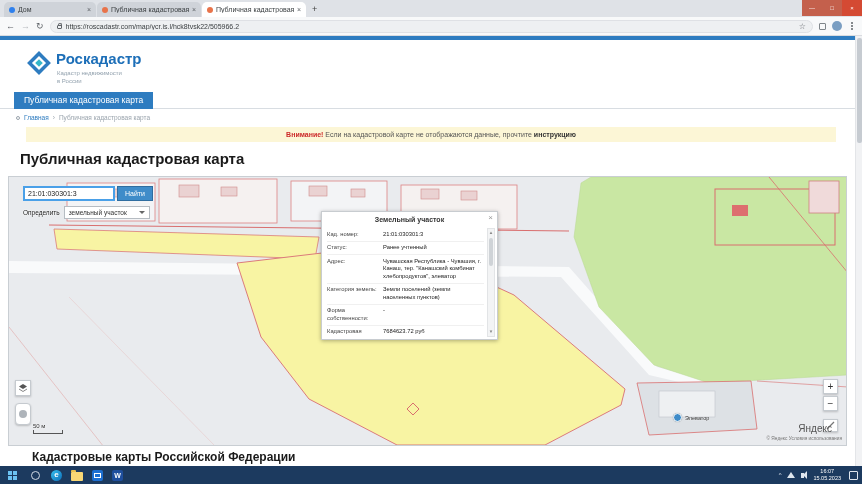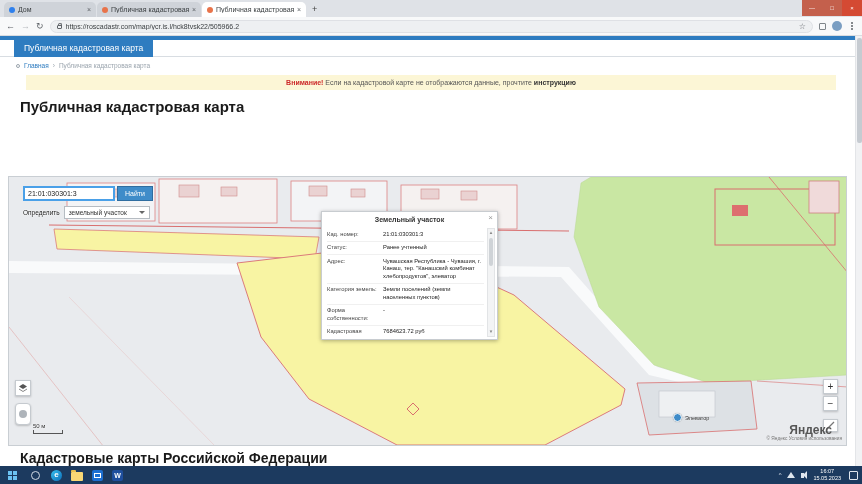--- a/index.html
+++ b/index.html
@@ -50,21 +50,21 @@
 
   .crumbs{display:flex;align-items:center;gap:4px;font-size:6.5px;color:#9aa4ad;padding:5px 0 4px 16px}
   .pin{width:4px;height:4px;border:1px solid #9aa4ad;border-radius:50%;flex:none}
   .crumb-home{color:#2e7cc0}
 
   .banner{margin:2px 26px;background:#fcf6d6;text-align:center;font-size:7px;color:#555;padding:4px 0}
   .warn{color:#cc2a2a;font-weight:bold}
   .instr{font-weight:bold;color:#333}
 
   .h1{font-size:15px;font-weight:bold;color:#1a1a1a;margin:8px 0 0 20px}
-  .footer-h2{position:absolute;left:20px;top:414px;font-size:14px;font-weight:bold;color:#1a1a1a}
+  .footer-h2{position:absolute;left:32px;top:414px;font-size:12px;font-weight:bold;color:#1a1a1a}
 
   
   .map{position:absolute;left:8px;right:15px;top:140px;height:270px;background:#e9ebee;border:1px solid #c9ced3;overflow:hidden}
   .map svg.base{position:absolute;left:0;top:0}
   .msearch{position:absolute;left:14px;top:9px;display:flex;gap:2px;z-index:5}
   .cad{width:92px;height:15px;border:2px solid #4aa0e8;font-size:7px;padding:0 3px;background:#fff;color:#222;font-family:"Liberation Sans",sans-serif}
   .find{width:36px;height:15px;background:#3f8cc9;border:1px solid #2f6da0;color:#fff;font-size:7px;font-family:"Liberation Sans",sans-serif}
   .mdetermine{position:absolute;left:14px;top:29px;display:flex;align-items:center;gap:4px;z-index:5}
   .det-label{font-size:6.5px;color:#222;text-shadow:0 0 2px #fff,0 0 2px #fff}
   .det-select{width:86px;height:13px;background:#fff;border:1px solid #b6bcc2;font-size:6.5px;color:#333;display:flex;align-items:center;justify-content:space-between;padding:0 4px}
@@ -87,21 +87,21 @@
   .zoomout{right:8px;top:219px;width:15px;height:15px;font-size:10px;color:#333}
   .measure{right:8px;top:242px;width:15px;height:13px}
   .layers{left:6px;top:203px;width:16px;height:16px}
   .pegman{left:6px;top:226px;width:16px;height:22px;border-radius:4px}
   .pegman-glyph{width:8px;height:8px;border-radius:50%;background:#aeb4ba}
 
   .scalebox{position:absolute;left:24px;top:246px;z-index:4}
   .scale-label{font-size:6px;color:#333;text-shadow:0 0 2px #fff}
   .scale-line{width:30px;height:4px;border-bottom:1px solid #555;border-left:1px solid #555;border-right:1px solid #555;margin-top:1px}
 
-  .yandex{position:absolute;right:14px;top:246px;font-size:12px;font-weight:bold;color:#555;z-index:4}
+  .yandex{position:absolute;right:14px;top:246px;font-size:10px;font-weight:normal;color:#555;z-index:4}
   .copyright{position:absolute;right:4px;top:259px;font-size:4.8px;color:#777;z-index:4}
 
   .elevator{position:absolute;left:664px;top:236px;display:flex;align-items:center;gap:3px;z-index:3}
   .elev-icon{width:9px;height:9px;border-radius:50%;background:#3f8cc9;border:1px solid #fff;box-shadow:0 0 1px rgba(0,0,0,.4)}
   .elev-label{font-size:5.5px;color:#333;text-shadow:0 0 2px #fff}
 
   
   .taskbar{position:absolute;left:0;right:0;bottom:0;height:18px;background:#1c3a5f;display:flex;align-items:center;z-index:10}
   .start{width:24px;height:18px;display:flex;align-items:center;justify-content:center}
   .winlogo{display:grid;grid-template-columns:4px 4px;grid-template-rows:4px 4px;gap:1px}
@@ -161,20 +161,34 @@
       <span class="star">☆</span>
     </div>
     <span class="ext"></span>
     <span class="avatar"></span>
     <span class="menu-dots"></span>
   </div>
 
   <div class="page">
     <div class="topline"></div>
 
+    <div class="header">
+      <div class="logo">
+        <svg width="26" height="26" viewBox="0 0 24 24">
+          <polygon points="12,1 23,12 12,23 1,12" fill="#2e7cc0"></polygon>
+          <polygon points="12,5.5 18.5,12 12,18.5 5.5,12" fill="#ffffff"></polygon>
+          <polygon points="12,8.5 15.5,12 12,15.5 8.5,12" fill="#35b6c9"></polygon>
+        </svg>
+      </div>
+      <div class="brand-title">Роскадастр</div>
+      <div class="brand-sub">
+        <div>Кадастр недвижимости</div>
+        <div>в России</div>
+      </div>
+    </div>
 
     <div class="nav">
       <div class="nav-item active">Публичная кадастровая карта</div>
     </div>
 
     <div class="crumbs">
       <span class="pin"></span>
       <span class="crumb-home">Главная</span>
       <span>›</span>
       <span>Публичная кадастровая карта</span>

